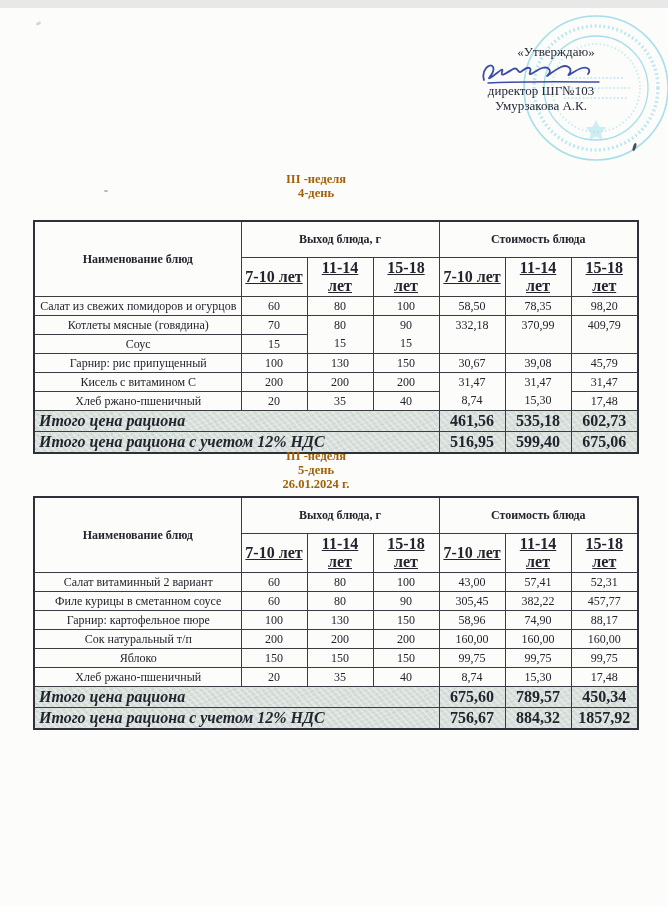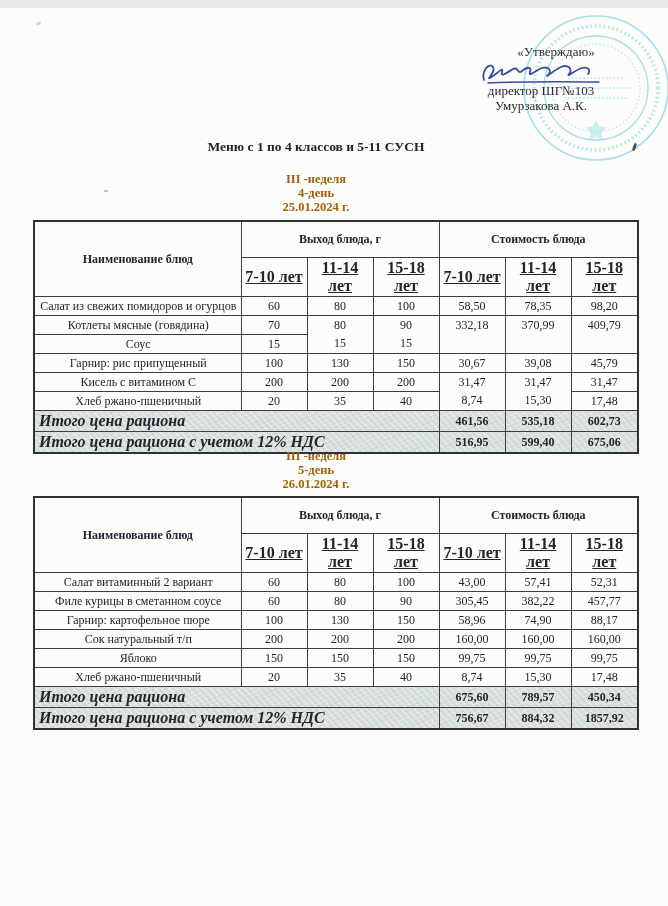--- a/index.html
+++ b/index.html
@@ -48,21 +48,21 @@
   .menu td.nb{border-bottom:none;}
   .menu td.nt{border-top:none;}
   .menu tr.total td{
     background-color:#d8e0dc;
     background-image:
       repeating-linear-gradient(47deg, rgba(255,255,255,.35) 0 2px, rgba(0,0,0,0) 2px 5px),
       repeating-linear-gradient(-23deg, rgba(110,128,120,.14) 0 1px, rgba(0,0,0,0) 1px 4px);
     font-weight:bold;
   }
   .menu td.tlabel{font-style:italic;font-size:16px;padding-left:4px;}
-  .menu td.tval{font-size:12px;}
+  .menu td.tval{font-size:16px;}
   
   .speck{position:absolute;background:#6a6a70;border-radius:40%;}
   .speck.a{left:633px;top:135px;width:3px;height:8px;transform:rotate(18deg);background:#4d4e58;}
   .speck.b{left:104px;top:182px;width:4px;height:2px;background:#b9b9bd;}
   .speck.c{left:36px;top:14px;width:5px;height:3px;background:#d4d4d6;transform:rotate(-30deg);}
 </style>
 </head>
 <body>
 
 <div class="page">
@@ -83,26 +83,24 @@
     <svg class="sig-svg" viewBox="0 0 128 26" aria-hidden="true">
       <g stroke="#2b3f9e" fill="none" stroke-width="1.8" stroke-linecap="round" opacity="0.92">
         <path d="M6 20 C3 10 12 2 15 7 C18 12 8 20 12 18 C20 13 26 6 24 12 C22 18 30 12 35 9 C41 6 39 15 44 11 C49 7 54 6 52 12 C50 18 58 10 64 8 C71 6 74 11 70 15 C66 19 76 10 83 7 C90 4 95 9 91 14 C88 18 97 10 104 8 C110 6.5 113 10 110 14"></path>
         <path d="M10 23 C40 21.5 80 21.5 121 22" stroke-width="1.4"></path>
       </g>
     </svg>
     <div>директор ШГ№103</div>
     <div>Умурзакова А.К.</div>
   </div>
 
-  <div class="doc-title">Меню с 1 по 4 классов и 5-11 СУСН</div>
 
   <div class="sec-head" id="sec-head-0">
     <div>III -неделя</div>
     <div>4-день</div>
-    <div>25.01.2024 г.</div>
   </div>
 
   <table class="menu" id="table-0">
     <colgroup>
       <col style="width:207px">
         <col style="width:66px">
         <col style="width:66px">
         <col style="width:66px">
       <col style="width:66px">
         <col style="width:66px">

